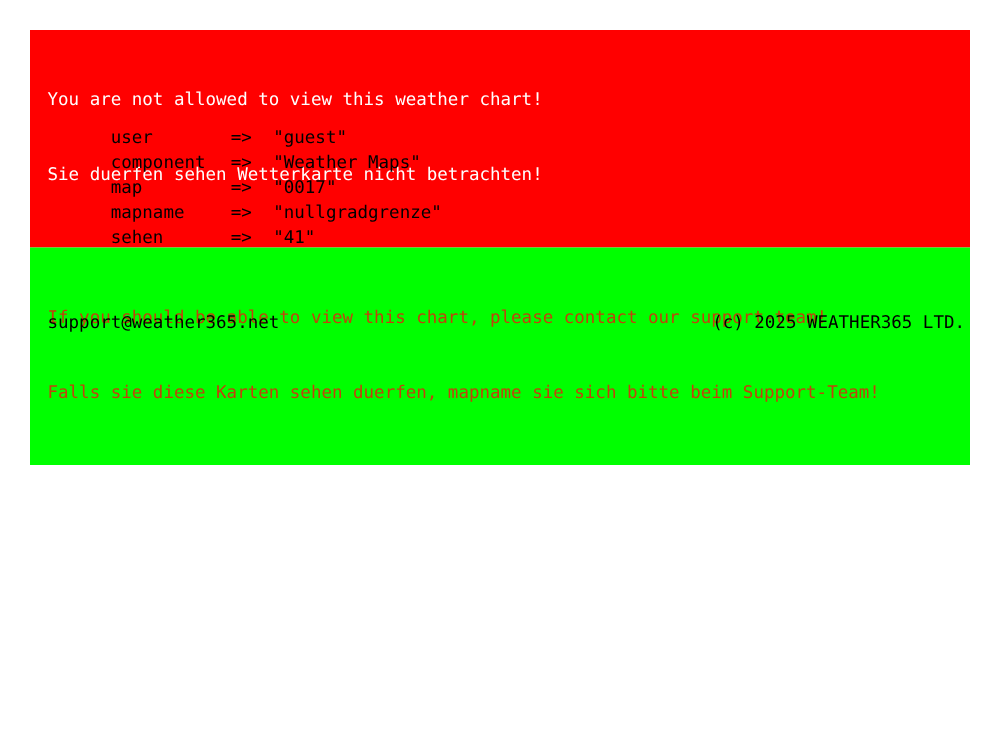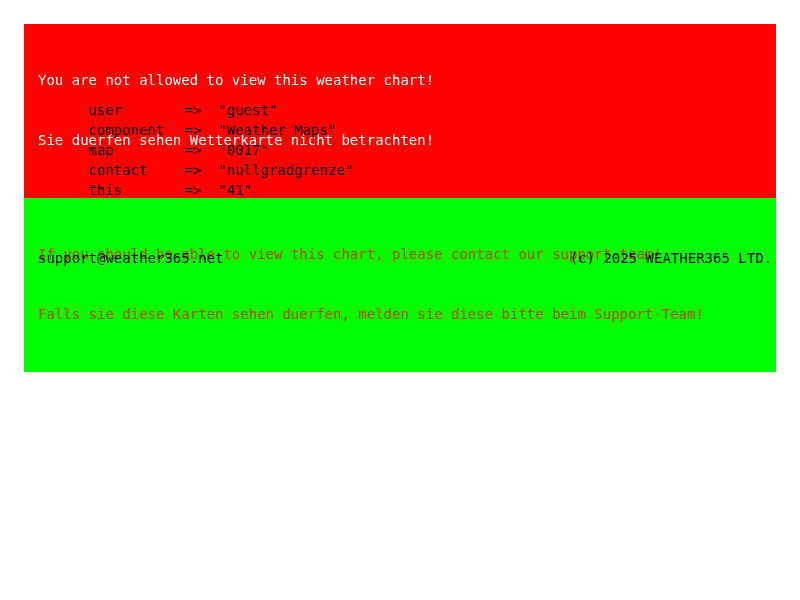--- a/index.html
+++ b/index.html
@@ -92,30 +92,30 @@
     <div class="param-row">
       <span class="param-key">user</span><span class="param-arrow">=&gt;</span><span class="param-val">"guest"</span>
     </div>
     <div class="param-row">
       <span class="param-key">component</span><span class="param-arrow">=&gt;</span><span class="param-val">"Weather Maps"</span>
     </div>
     <div class="param-row">
       <span class="param-key">map</span><span class="param-arrow">=&gt;</span><span class="param-val">"0017"</span>
     </div>
     <div class="param-row">
-      <span class="param-key">contact</span><span class="param-arrow">=&gt;</span><span class="param-val">"nullgradgrenze"</span>
+      <span class="param-key">mapname</span><span class="param-arrow">=&gt;</span><span class="param-val">"nullgradgrenze"</span>
     </div>
     <div class="param-row">
-      <span class="param-key">this</span><span class="param-arrow">=&gt;</span><span class="param-val">"41"</span>
+      <span class="param-key">sehen</span><span class="param-arrow">=&gt;</span><span class="param-val">"41"</span>
     </div>
   </div>
 
   <div class="banner banner-ok">
     <span class="banner-line">If you should be able to view this chart, please contact our support-team!</span>
-    <span class="banner-line">Falls sie diese Karten sehen duerfen, melden sie diese bitte beim Support-Team!</span>
+    <span class="banner-line">Falls sie diese Karten sehen duerfen, mapname sie sich bitte beim Support-Team!</span>
   </div>
 
   <div class="footer">
     <span class="footer-left">support@weather365.net</span>
     <span class="footer-right">(c) 2025 WEATHER365 LTD.</span>
   </div>
 
 </div>
 
 </body></html>

